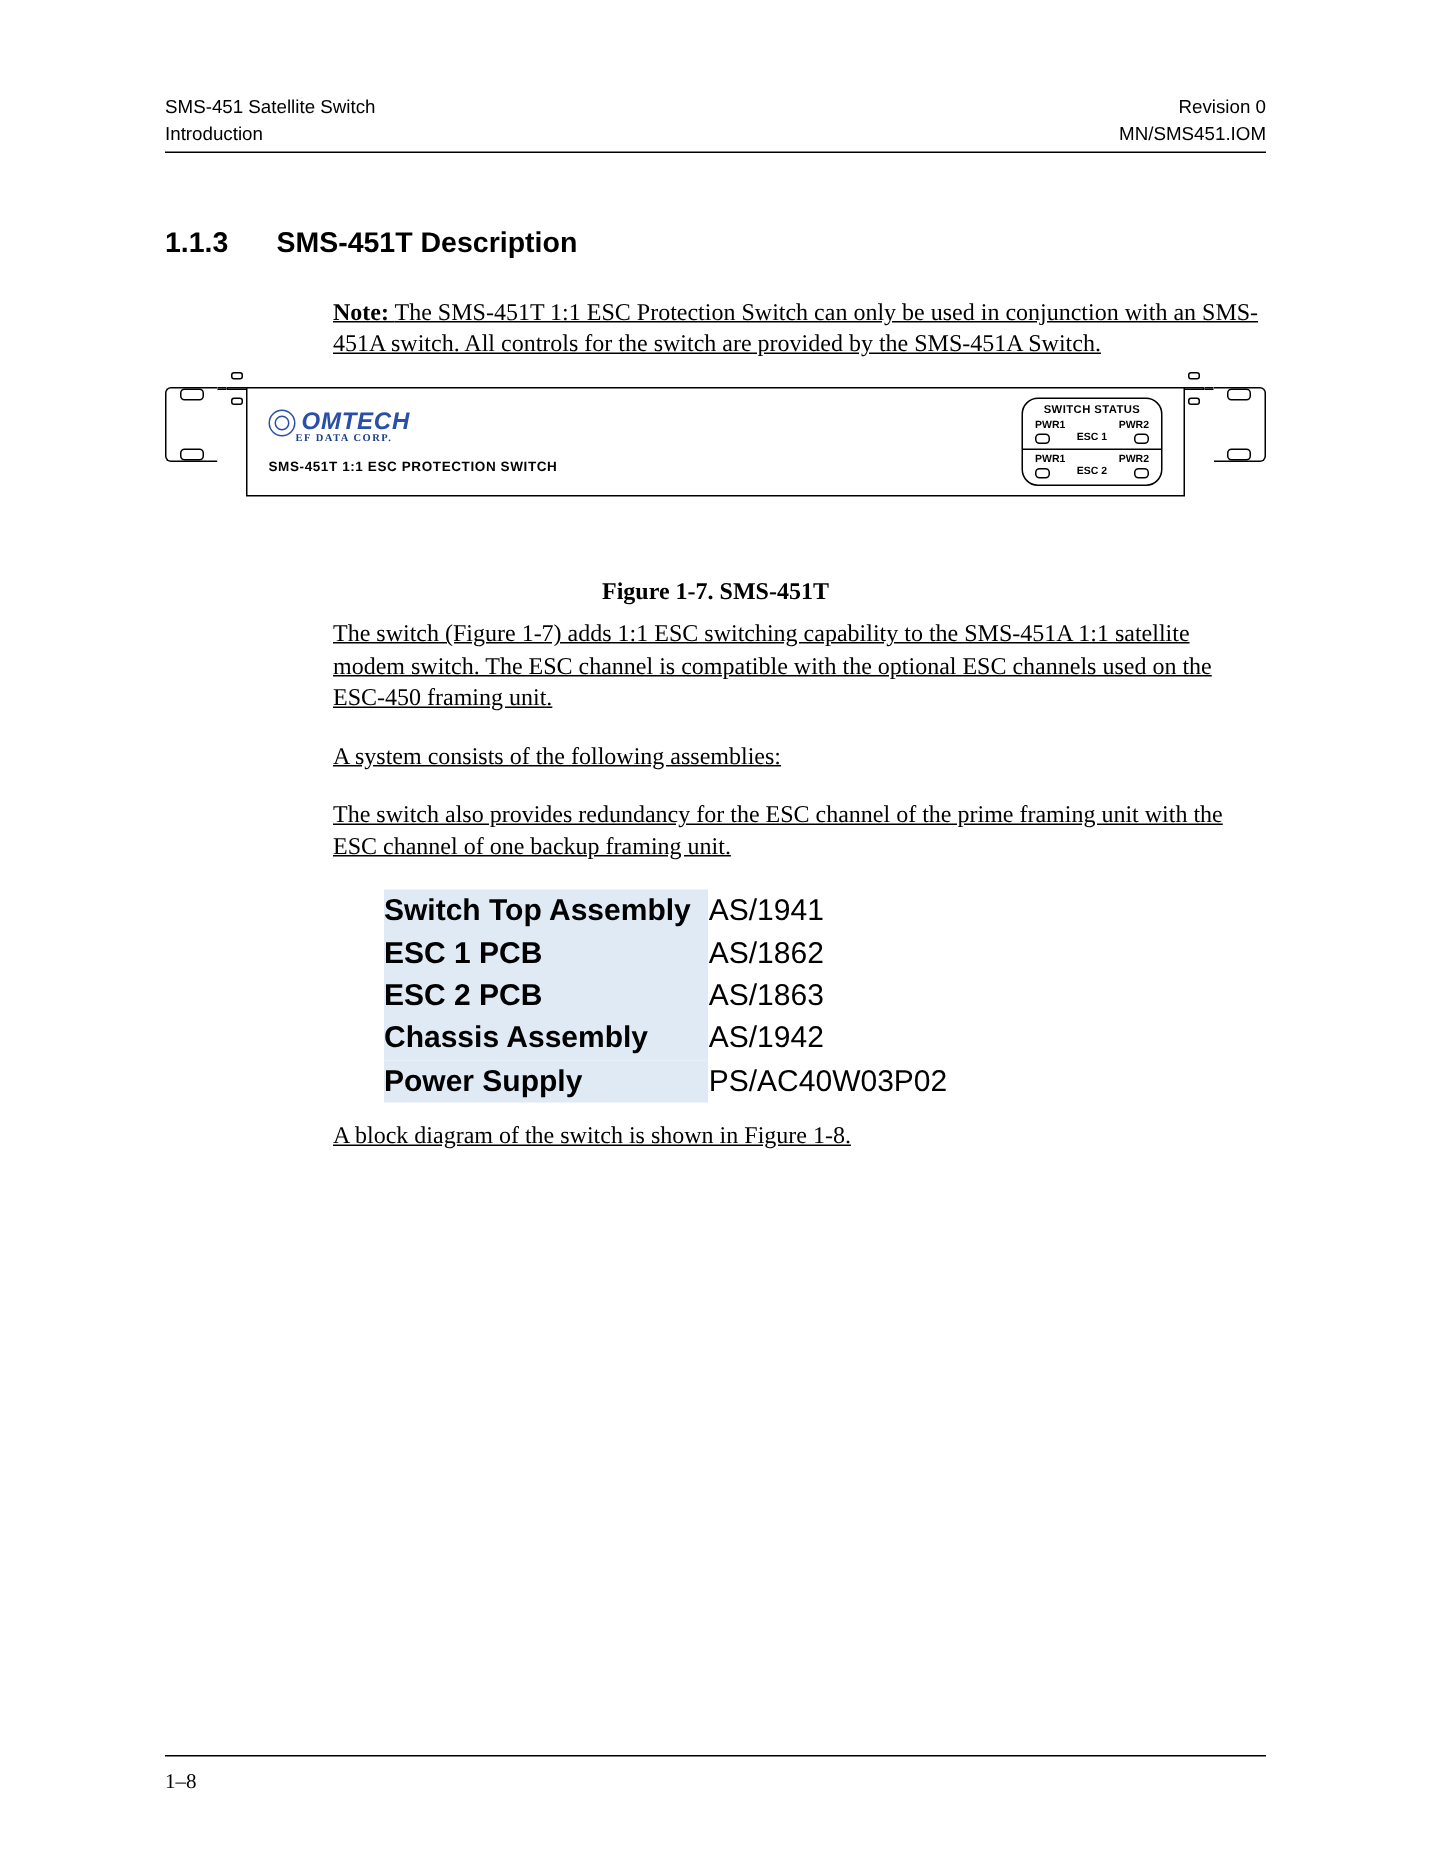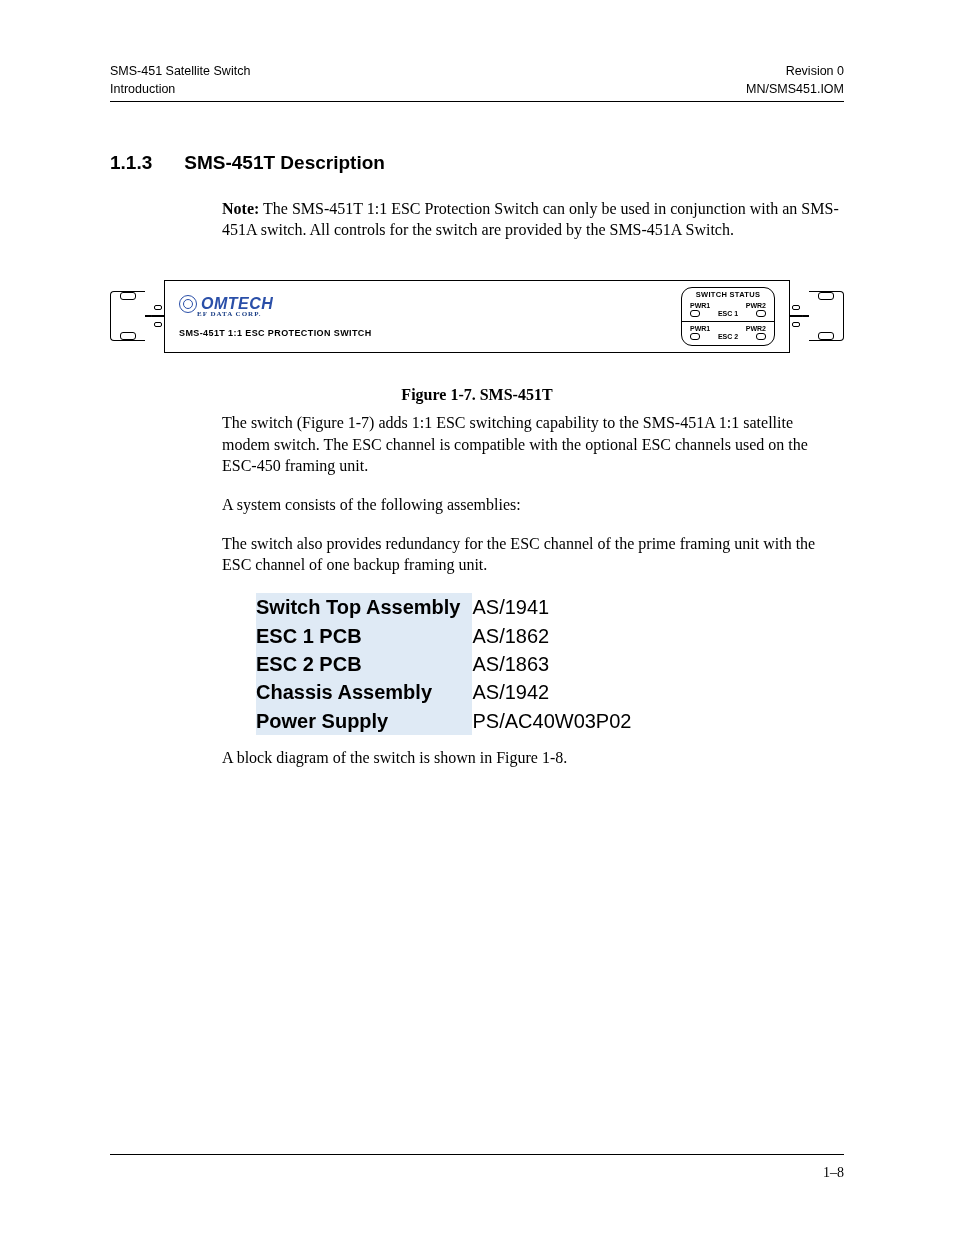--- a/index.html
+++ b/index.html
@@ -42,34 +42,34 @@
     display: flex;
     gap: 32px;
     margin-bottom: 24px;
   }
   
   .body-block {
     margin-left: 112px;
     font-size: 16px;
     line-height: 1.32;
   }
-  .body-block p { margin: 0 0 18px 0; }
+  .body-block p { margin: 0 0 18px 0; text-decoration: underline; }
   .note-label { font-weight: bold; }
   
   .fig-caption {
     text-align: center;
     font-weight: bold;
     font-size: 16px;
     margin: 12px 0 8px 0;
   }
   
   .panel-wrap {
     margin: 18px 0 0 0;
     display: flex;
-    align-items: center;
+    align-items: flex-start;
     height: 116px;
   }
   .ear {
     width: 34px;
     border: 1.5px solid #000;
     border-radius: 4px;
     display: flex;
     flex-direction: column;
     justify-content: center;
     align-items: center;
@@ -145,22 +145,22 @@
     white-space: nowrap;
   }
   .assy-table td.name{
     font-weight: bold;
     background: #dfeaf5;
     min-width: 175px;
     border-right: 2px solid #dfeaf5;
   }
   
   .footer{
-    position:absolute; left:110px; right:110px; bottom:54px;
-    text-align:right;
+    position:absolute; left:110px; right:110px; bottom:38px;
+    text-align:left;
     font-size:14px;
   }
   .footer .rule{ border-top:1px solid #000; margin-bottom:10px;}
 </style>
 </head>
 <body>
 
 <div class="page">
 
   <div class="running-head">

